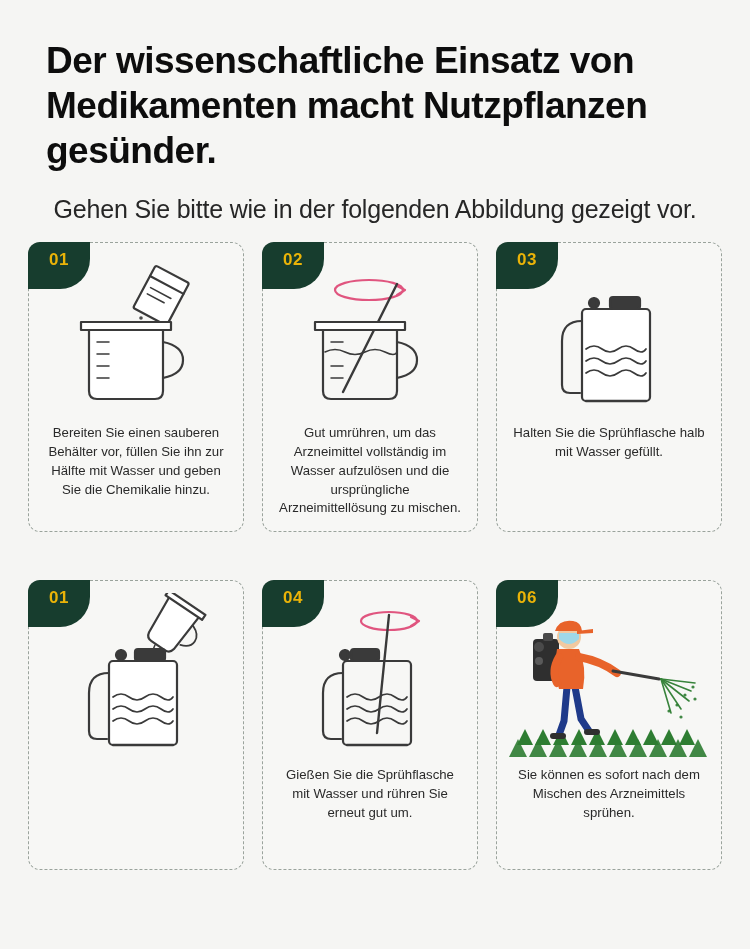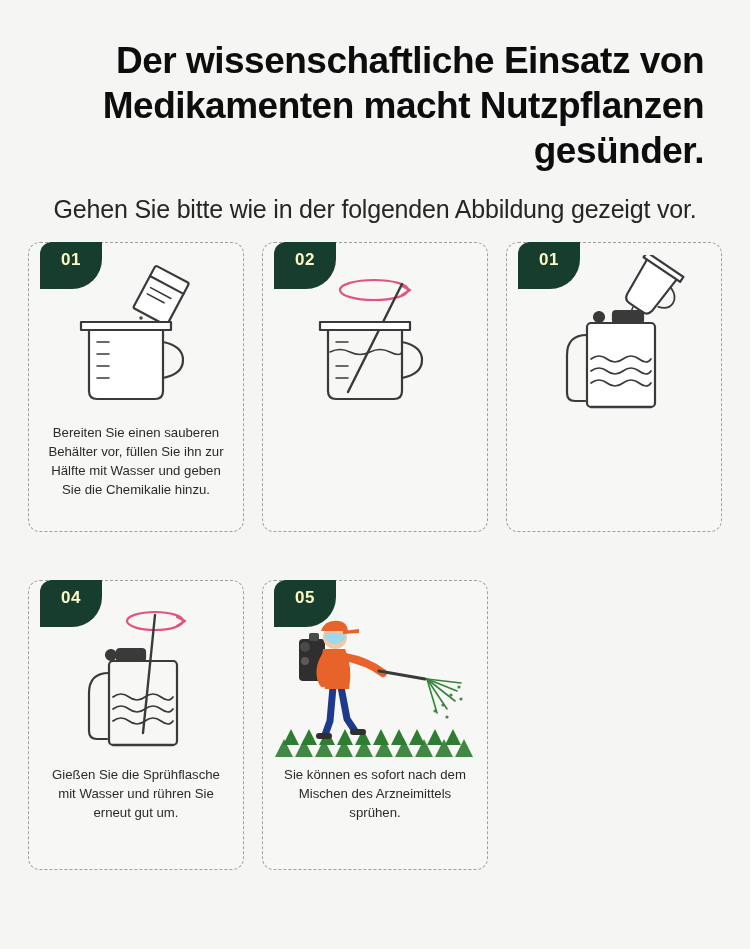--- a/index.html
+++ b/index.html
@@ -15,21 +15,21 @@
     overflow: hidden;
   }
   .page {
     width: 750px;
     height: 949px;
     position: relative;
     box-sizing: border-box;
     padding: 30px 28px 10px 28px;
   }
   .headline {
-    text-align: right;
+    text-align: left;
     font-weight: 800;
     font-size: 37px;
     line-height: 1.22;
     letter-spacing: -0.5px;
     color: #0d0d0d;
     margin: 8px 18px 0 18px;
   }
   .subhead {
     text-align: center;
     font-size: 25px;
@@ -59,30 +59,29 @@
   
   .badge {
     position: absolute;
     top: -1px;
     left: -1px;
     width: 62px;
     height: 47px;
     background: #173d2e;
     border-top-left-radius: 12px;
     border-bottom-right-radius: 30px;
-    color: #fef9c3;
+    color: #eab308;
     font-size: 17px;
     font-weight: 700;
     display: flex;
     align-items: flex-start;
     justify-content: center;
     padding-top: 8px;
     box-sizing: border-box;
     letter-spacing: 0.5px;
-    margin-left: 12px;
   }
   .art {
     flex: 0 0 auto;
     height: 165px;
     display: flex;
     align-items: center;
     justify-content: center;
     margin-top: 4px;
   }
   .caption {
@@ -161,22 +160,48 @@
             <path d="M112 82 Q132 86 132 100 Q132 114 112 118"></path>
 
             <path d="M40 92 q10 -5 20 0 t20 0 t20 0 t12 0" stroke-width="1.6"></path>
 
             <line x1="46" y1="82" x2="58" y2="82" stroke-width="1.5"></line>
             <line x1="46" y1="106" x2="58" y2="106" stroke-width="1.5"></line>
             <line x1="46" y1="118" x2="58" y2="118" stroke-width="1.5"></line>
           </g>
         </svg>
       </div>
-    </div>
-
+      <div class="caption">Gut umrühren, um das Arzneimittel vollständig im Wasser aufzulösen und die ursprüngliche Arzneimittellösung zu mischen.</div>
+    </div>
+
+    <div class="card">
+      <div class="badge">03</div>
+      <div class="art">
+        <svg width="170" height="165" viewBox="0 0 170 165">
+          <g fill="none" stroke="#3a3a3a" stroke-width="2.2" stroke-linecap="round" stroke-linejoin="round">
+
+            <rect x="58" y="52" width="68" height="92" rx="4" fill="#ffffff"></rect>
+
+            <rect x="86" y="40" width="30" height="12" rx="3" fill="#3a3a3a"></rect>
+
+            <circle cx="70" cy="46" r="5" fill="#3a3a3a"></circle>
+            <line x1="70" y1="52" x2="70" y2="41"></line>
+
+            <path d="M58 64 Q38 64 38 84 L38 128 Q38 136 46 136 L56 136"></path>
+
+            <path d="M62 92 q8 -6 16 0 t16 0 t16 0 t12 0" stroke-width="1.7"></path>
+            <path d="M62 104 q8 -6 16 0 t16 0 t16 0 t12 0" stroke-width="1.7"></path>
+            <path d="M62 116 q8 -6 16 0 t16 0 t16 0 t12 0" stroke-width="1.7"></path>
+
+            <line x1="62" y1="144" x2="122" y2="144" stroke-width="2.4"></line>
+          </g>
+        </svg>
+      </div>
+      <div class="caption">Halten Sie die Sprühflasche halb mit Wasser gefüllt.</div>
+    </div>
 
     <div class="card row2">
       <div class="badge">01</div>
       <div class="art">
         <svg width="170" height="170" viewBox="0 0 170 170">
           <g fill="none" stroke="#3a3a3a" stroke-width="2.2" stroke-linecap="round" stroke-linejoin="round">
 
             <g transform="rotate(34 120 30)">
               <path d="M104 8 L140 8 L137 50 Q136 56 130 56 L114 56 Q108 56 107 50 Z" fill="#ffffff"></path>
               <path d="M100 4 L144 4 L144 10 L100 10 Z" fill="#ffffff"></path>
@@ -223,21 +248,21 @@
             <path d="M62 116 q8 -6 16 0 t16 0 t16 0 t12 0" stroke-width="1.7"></path>
             <path d="M62 128 q8 -6 16 0 t16 0 t16 0 t12 0" stroke-width="1.7"></path>
             <line x1="62" y1="152" x2="122" y2="152" stroke-width="2.4"></line>
           </g>
         </svg>
       </div>
       <div class="caption">Gießen Sie die Sprühflasche mit Wasser und rühren Sie erneut gut um.</div>
     </div>
 
     <div class="card row2">
-      <div class="badge">05</div>
+      <div class="badge">06</div>
       <div class="art">
         <svg width="200" height="165" viewBox="0 0 200 165">
 
           <g fill="#2e7d32" stroke="none">
             <g>
               <path d="M8 150 l8 -16 l8 16 z"></path>
               <path d="M26 150 l8 -16 l8 16 z"></path>
               <path d="M44 150 l8 -16 l8 16 z"></path>
               <path d="M62 150 l8 -16 l8 16 z"></path>
               <path d="M80 150 l8 -16 l8 16 z"></path>

